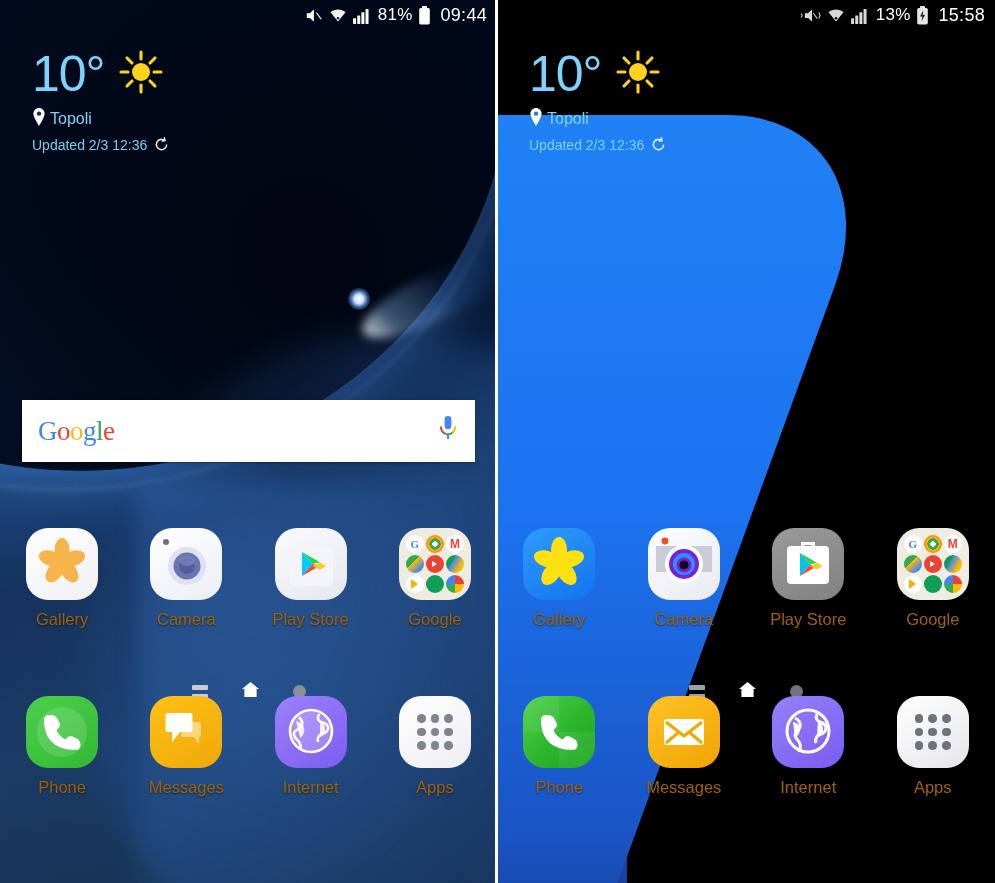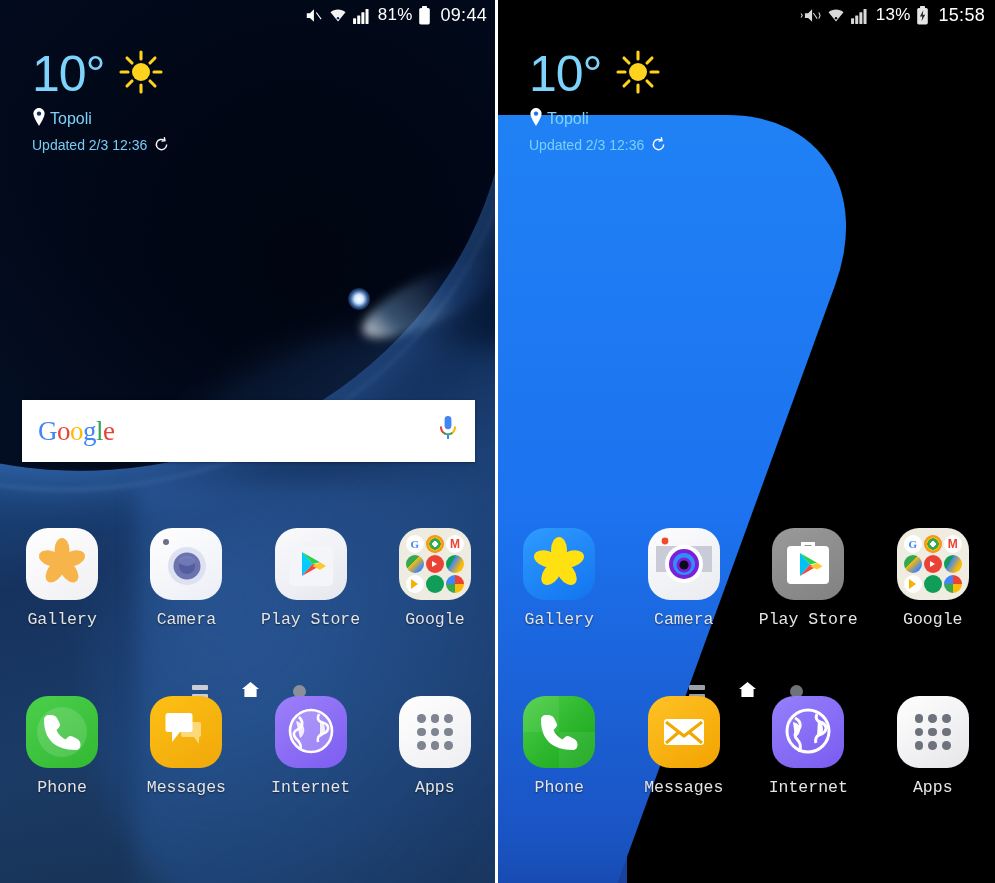--- a/index.html
+++ b/index.html
@@ -97,22 +97,22 @@
   .g-logo span:nth-child(6){color:#EA4335;}
   .s-ph { flex:1; text-align:right; padding-right:26px; color:#9a9a9a;
     font-size:19px; font-weight:400; }
 
   
   .approw { position:absolute; left:0; right:0; display:flex; z-index:15; }
   .approw.home { top:528px; }
   .approw.dock { top:696px; }
   .app { flex:1; display:flex; flex-direction:column; align-items:center; }
   .app-ic { width:72px; height:72px; position:relative; }
-  .app-lb { margin-top:10px; color:#e5e5e5; font-size:16.5px; font-weight:400;
-    text-shadow:0 1px 2px rgba(0,0,0,0.55); white-space:nowrap;font-family:Liberation Mono, monospace; }
+  .app-lb { margin-top:10px; color:#a16207; font-size:16.5px; font-weight:400;
+    text-shadow:0 1px 2px rgba(0,0,0,0.55); white-space:nowrap; }
 
   .squircle { width:72px; height:72px; border-radius:22px; position:relative;
     overflow:hidden; }
 
   
   .pager { position:absolute; top:682px; left:0; right:0;
     display:flex; justify-content:center; align-items:center; gap:34px; z-index:15; }
   .pg-lines { display:flex; flex-direction:column; gap:4px; }
   .pg-lines i { display:block; width:16px; height:5px; background:#c9cdd4;
     border-radius:1px; }

